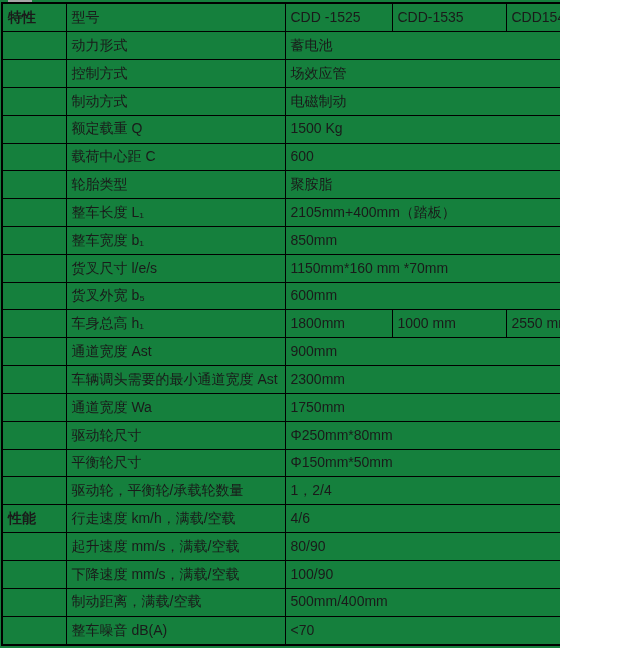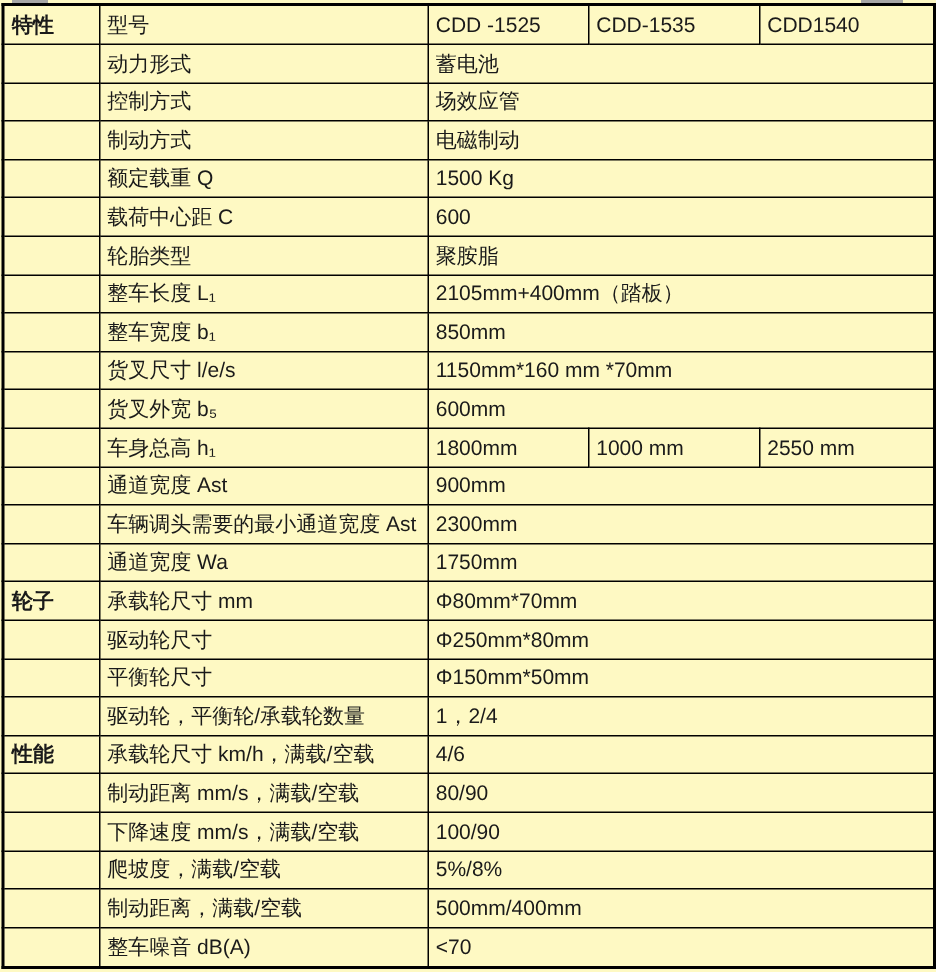--- a/index.html
+++ b/index.html
@@ -3,23 +3,23 @@
 <meta charset="utf-8">
 <style>
   html, body {
     margin: 0;
     padding: 0;
     background: #ffffff;
     font-family: "Liberation Sans", "DejaVu Sans", sans-serif;
   }
   .page {
     position: relative;
-    width: 624px;
+    width: 560px;
     height: 648px;
-    background: #fef9c3;
+    background: #15803d;
     overflow: hidden;
   }
   .artifact {
     position: absolute;
     top: 0;
     height: 3px;
     background: #a6a6a6;
   }
   .artifact.left  { left: 8px;   width: 24px; }
   .artifact.right { left: 574px; width: 28px; }
@@ -140,58 +140,48 @@
           <td class="cat"></td>
           <td>车辆调头需要的最小通道宽度 Ast</td>
           <td class="val" colspan="3">2300mm</td>
         </tr>
         <tr>
           <td class="cat"></td>
           <td>通道宽度 Wa</td>
           <td class="val" colspan="3">1750mm</td>
         </tr>
         <tr>
-          <td class="cat">轮子</td>
-          <td>承载轮尺寸 mm</td>
-          <td class="val" colspan="3">Φ80mm*70mm</td>
-        </tr>
-        <tr>
           <td class="cat"></td>
           <td>驱动轮尺寸</td>
           <td class="val" colspan="3">Φ250mm*80mm</td>
         </tr>
         <tr>
           <td class="cat"></td>
           <td>平衡轮尺寸</td>
           <td class="val" colspan="3">Φ150mm*50mm</td>
         </tr>
         <tr>
           <td class="cat"></td>
           <td>驱动轮，平衡轮/承载轮数量</td>
           <td class="val" colspan="3">1，2/4</td>
         </tr>
         <tr>
           <td class="cat">性能</td>
-          <td>承载轮尺寸 km/h，满载/空载</td>
+          <td>行走速度 km/h，满载/空载</td>
           <td class="val" colspan="3">4/6</td>
         </tr>
         <tr>
           <td class="cat"></td>
-          <td>制动距离 mm/s，满载/空载</td>
+          <td>起升速度 mm/s，满载/空载</td>
           <td class="val" colspan="3">80/90</td>
         </tr>
         <tr>
           <td class="cat"></td>
           <td>下降速度 mm/s，满载/空载</td>
           <td class="val" colspan="3">100/90</td>
-        </tr>
-        <tr>
-          <td class="cat"></td>
-          <td>爬坡度，满载/空载</td>
-          <td class="val" colspan="3">5%/8%</td>
         </tr>
         <tr>
           <td class="cat"></td>
           <td>制动距离，满载/空载</td>
           <td class="val" colspan="3">500mm/400mm</td>
         </tr>
         <tr>
           <td class="cat"></td>
           <td>整车噪音 dB(A)</td>
           <td class="val" colspan="3">&lt;70</td>

